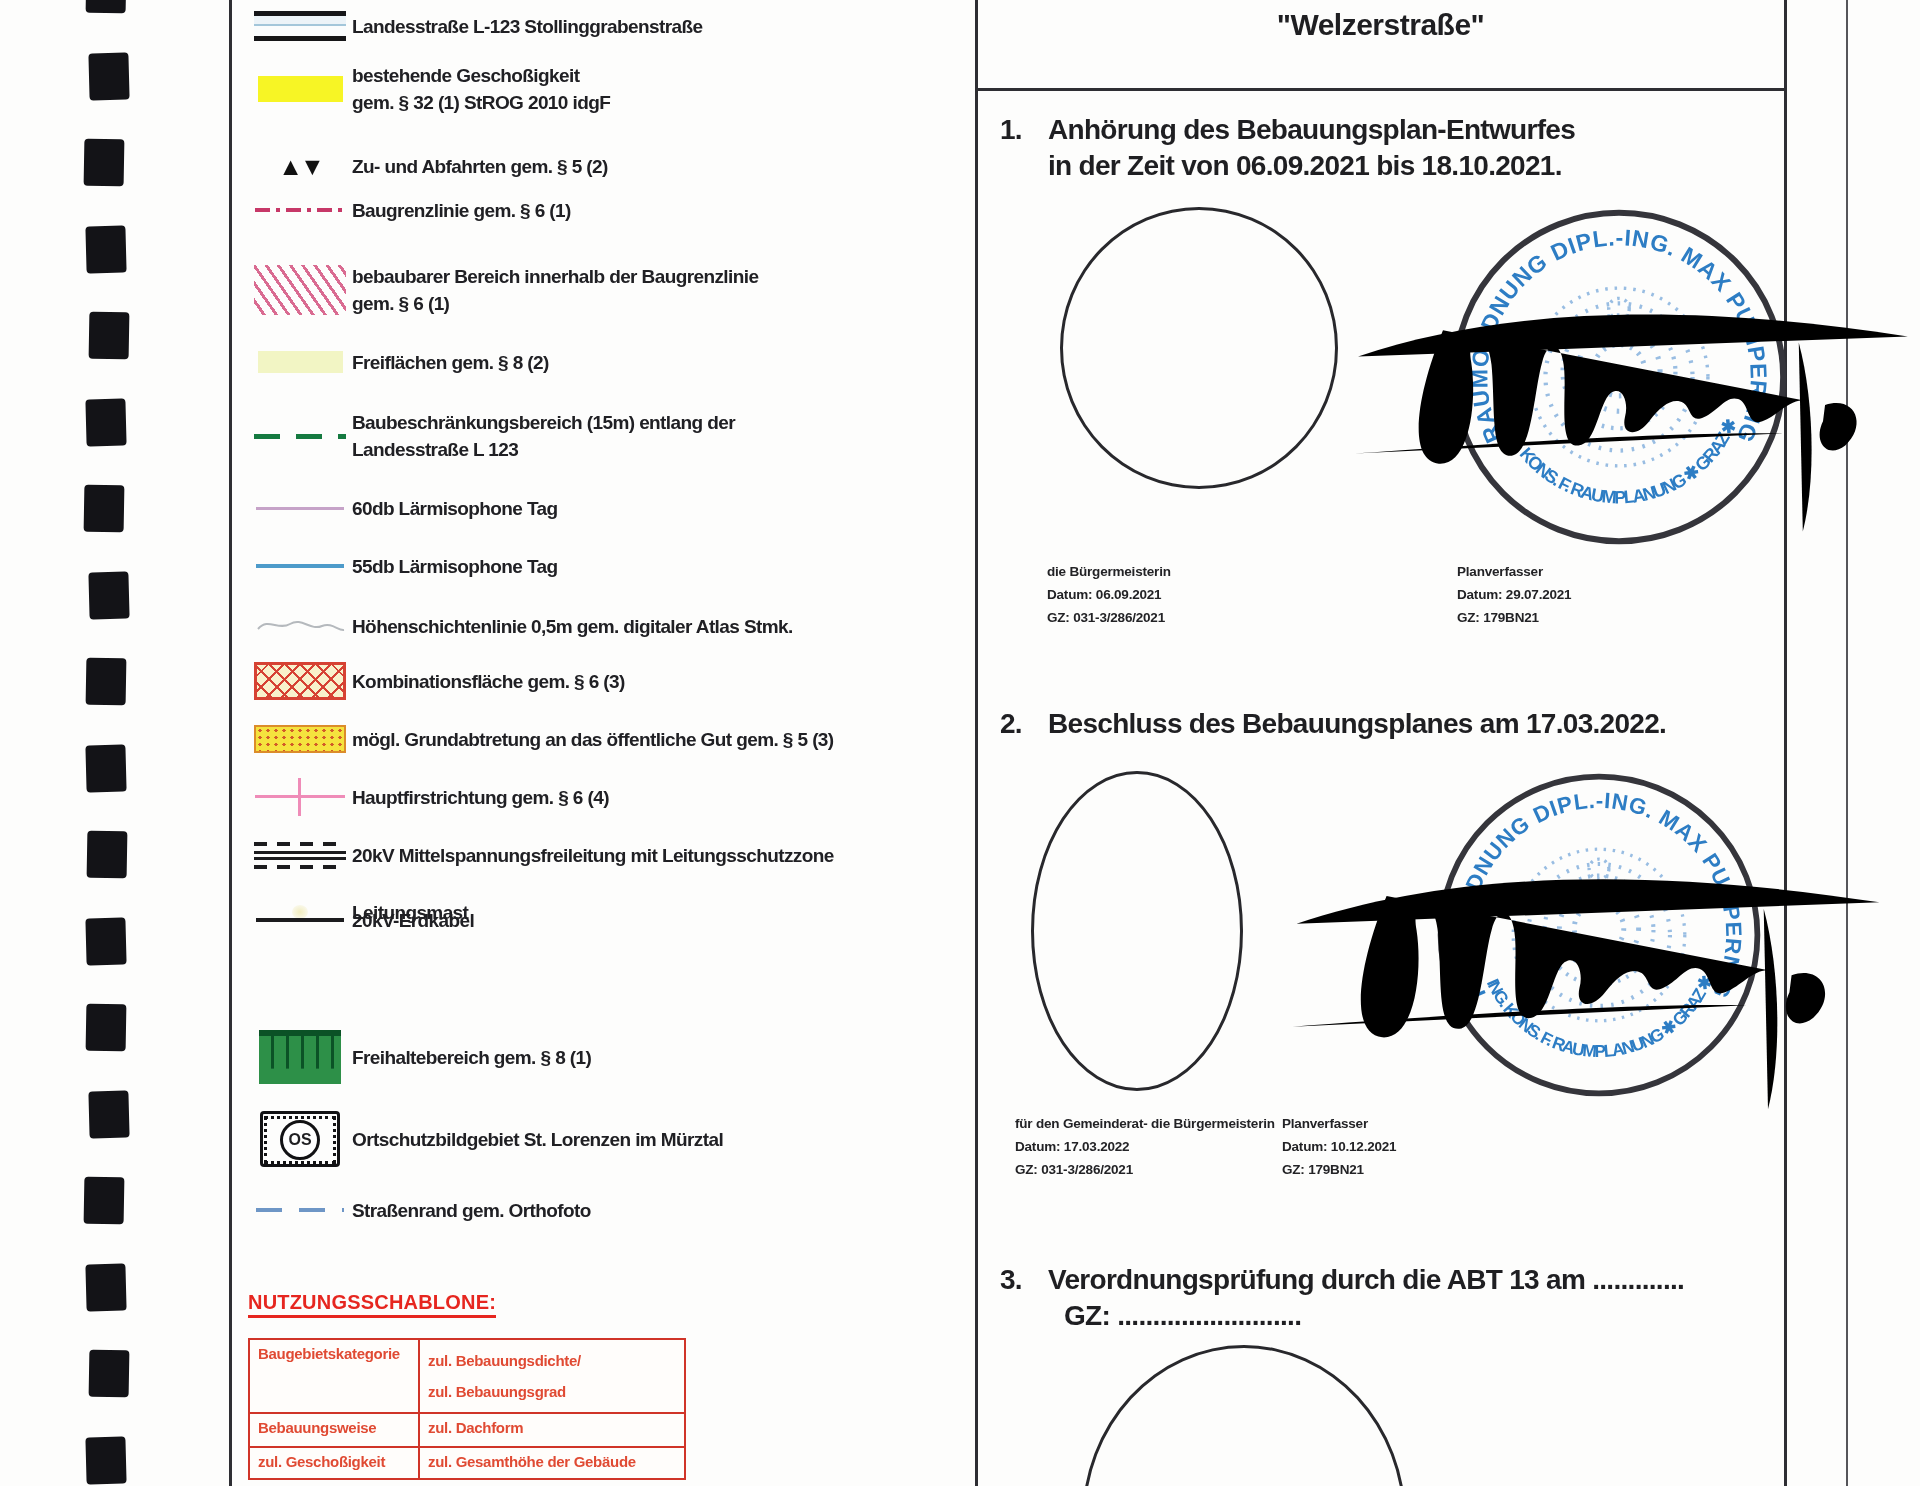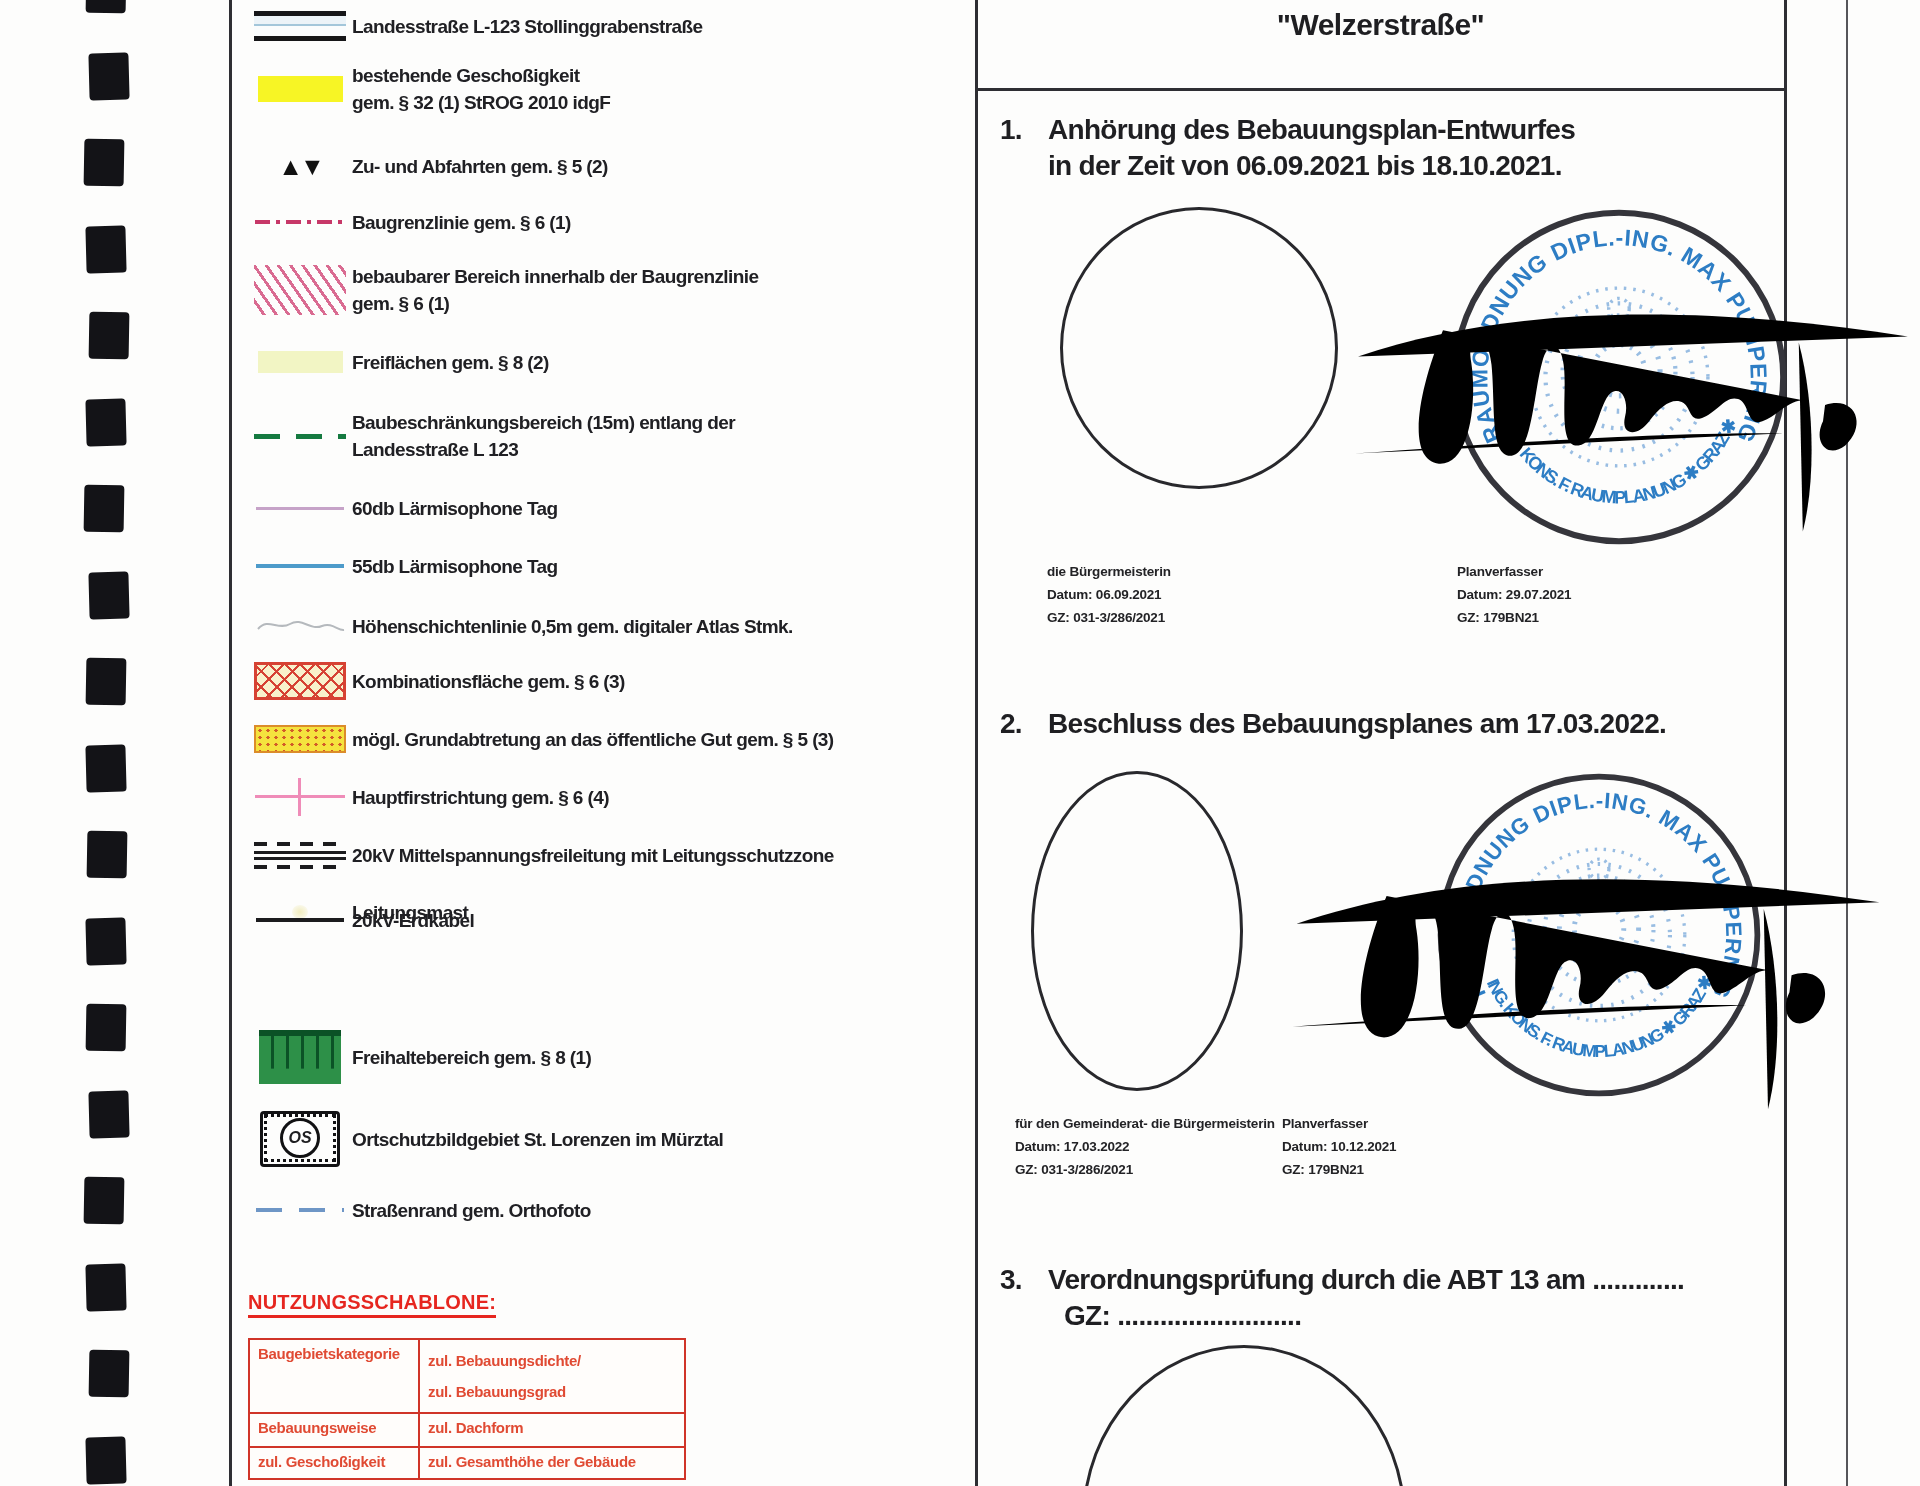--- a/index.html
+++ b/index.html
@@ -35,21 +35,21 @@
   .power{width:92px;height:27px;background:
      repeating-linear-gradient(90deg,#1c1c1e 0 13px,transparent 13px 23px) 0 0/100% 4px no-repeat,
      linear-gradient(#1c1c1e,#1c1c1e) 0 9px/100% 3px no-repeat,
      linear-gradient(#1c1c1e,#1c1c1e) 0 15px/100% 3px no-repeat,
      repeating-linear-gradient(90deg,#1c1c1e 0 13px,transparent 13px 23px) 0 23px/100% 4px no-repeat;}
   .mast{width:16px;height:14px;background:radial-gradient(#f1ecbe,rgba(241,236,190,0));border-radius:50%;}
   .kline{width:88px;height:4px;background:#1c1c1e;}
   .gbox{width:82px;height:54px;background:#2d9048;border-top:6px solid #0b5226;box-sizing:border-box;
         background-image:repeating-linear-gradient(90deg,transparent 0 12px,#0b5226 12px 15px);
         background-size:100% 68%;background-repeat:no-repeat;}
-  .osbox{width:80px;height:56px;border:3px solid #121214;border-radius:4px;display:flex;align-items:flex-start;justify-content:center;box-sizing:border-box;font-style:italic;}
+  .osbox{width:80px;height:56px;border:3px solid #121214;border-radius:4px;display:flex;align-items:flex-end;justify-content:center;box-sizing:border-box;}
   .osin{width:66px;height:42px;border:3px dotted #121214;display:flex;align-items:center;justify-content:center;}
   .oscirc{width:34px;height:34px;border:3px solid #121214;border-radius:50%;display:flex;align-items:center;justify-content:center;
           font-size:16px;font-weight:bold;background:#fff;}
   .bdash{width:88px;height:4px;background:repeating-linear-gradient(90deg,#6e96c6 0 26px,transparent 26px 43px);}
   .wavesvg{width:92px;height:26px;}
   
   .nhead{position:absolute;left:248px;top:1291px;font-size:20px;font-weight:bold;color:#e6261f;
          border-bottom:3px solid #e6261f;padding-bottom:1px;letter-spacing:0.2px;}
   .ntable{position:absolute;left:248px;top:1338px;width:434px;border:2px solid #d03428;background:#fffdfb;}
   .trow{display:flex;border-top:2px solid #d03428;}
@@ -142,21 +142,21 @@
       <div>bestehende Geschoßigkeit</div>
         <div>gem. § 32 (1) StROG 2010 idgF</div>
     </div>
   </div>
   <div class="lrow" style="top:146px;height:40px">
     <div class="sym">
         <span class="tri">▲▼</span>
       </div>
     <div class="lab">Zu- und Abfahrten gem. § 5 (2)</div>
   </div>
-  <div class="lrow" style="top:202px;height:40px">
+  <div class="lrow" style="top:190px;height:40px">
     <div class="sym">
         <div class="dashdot"></div>
       </div>
     <div class="lab">Baugrenzlinie gem. § 6 (1)</div>
   </div>
   <div class="lrow" style="top:260px;height:60px">
     <div class="sym">
         <div class="hatch"></div>
       </div>
     <div class="lab">

